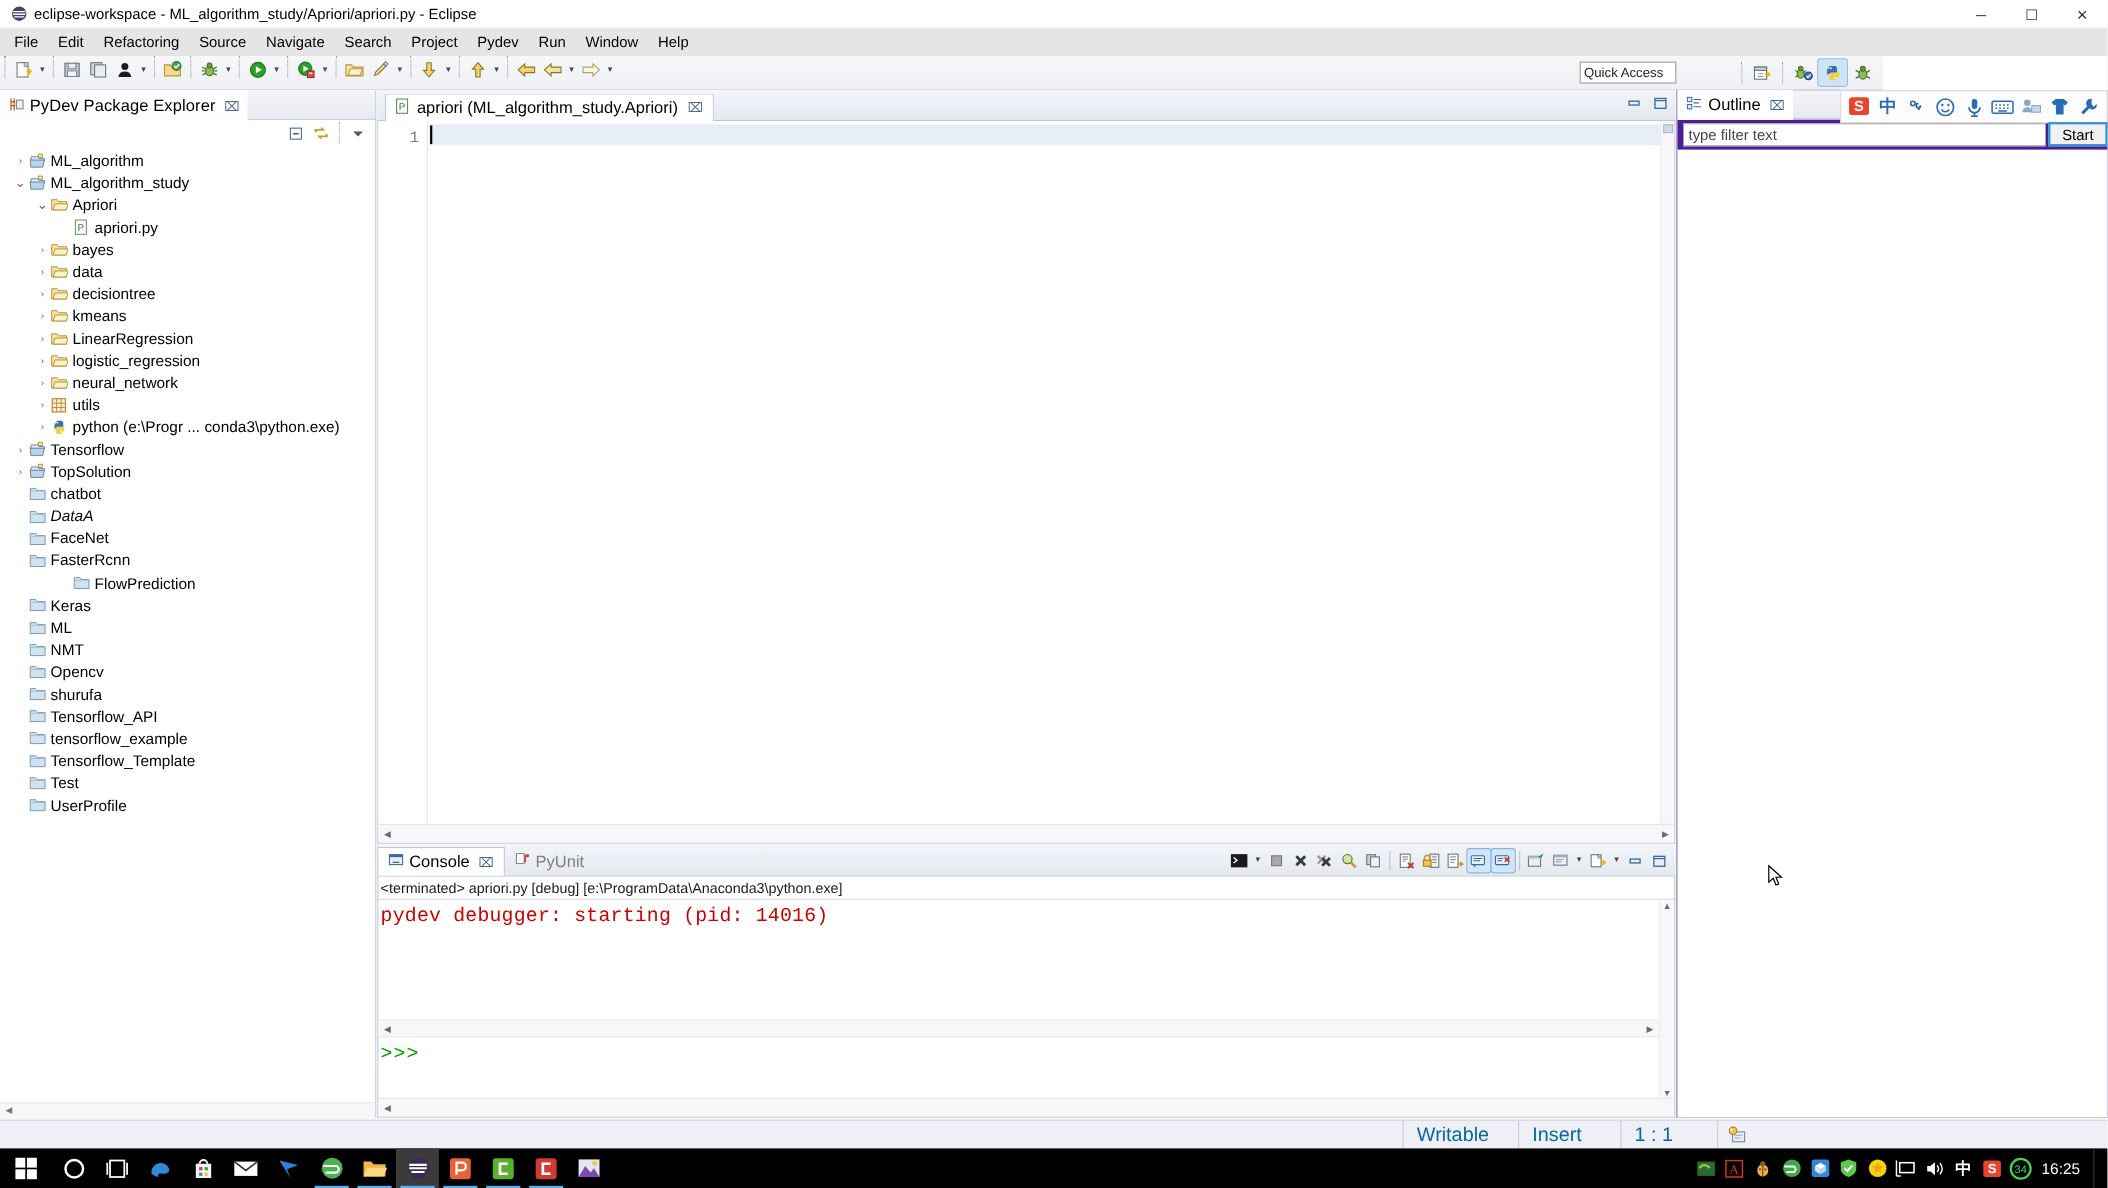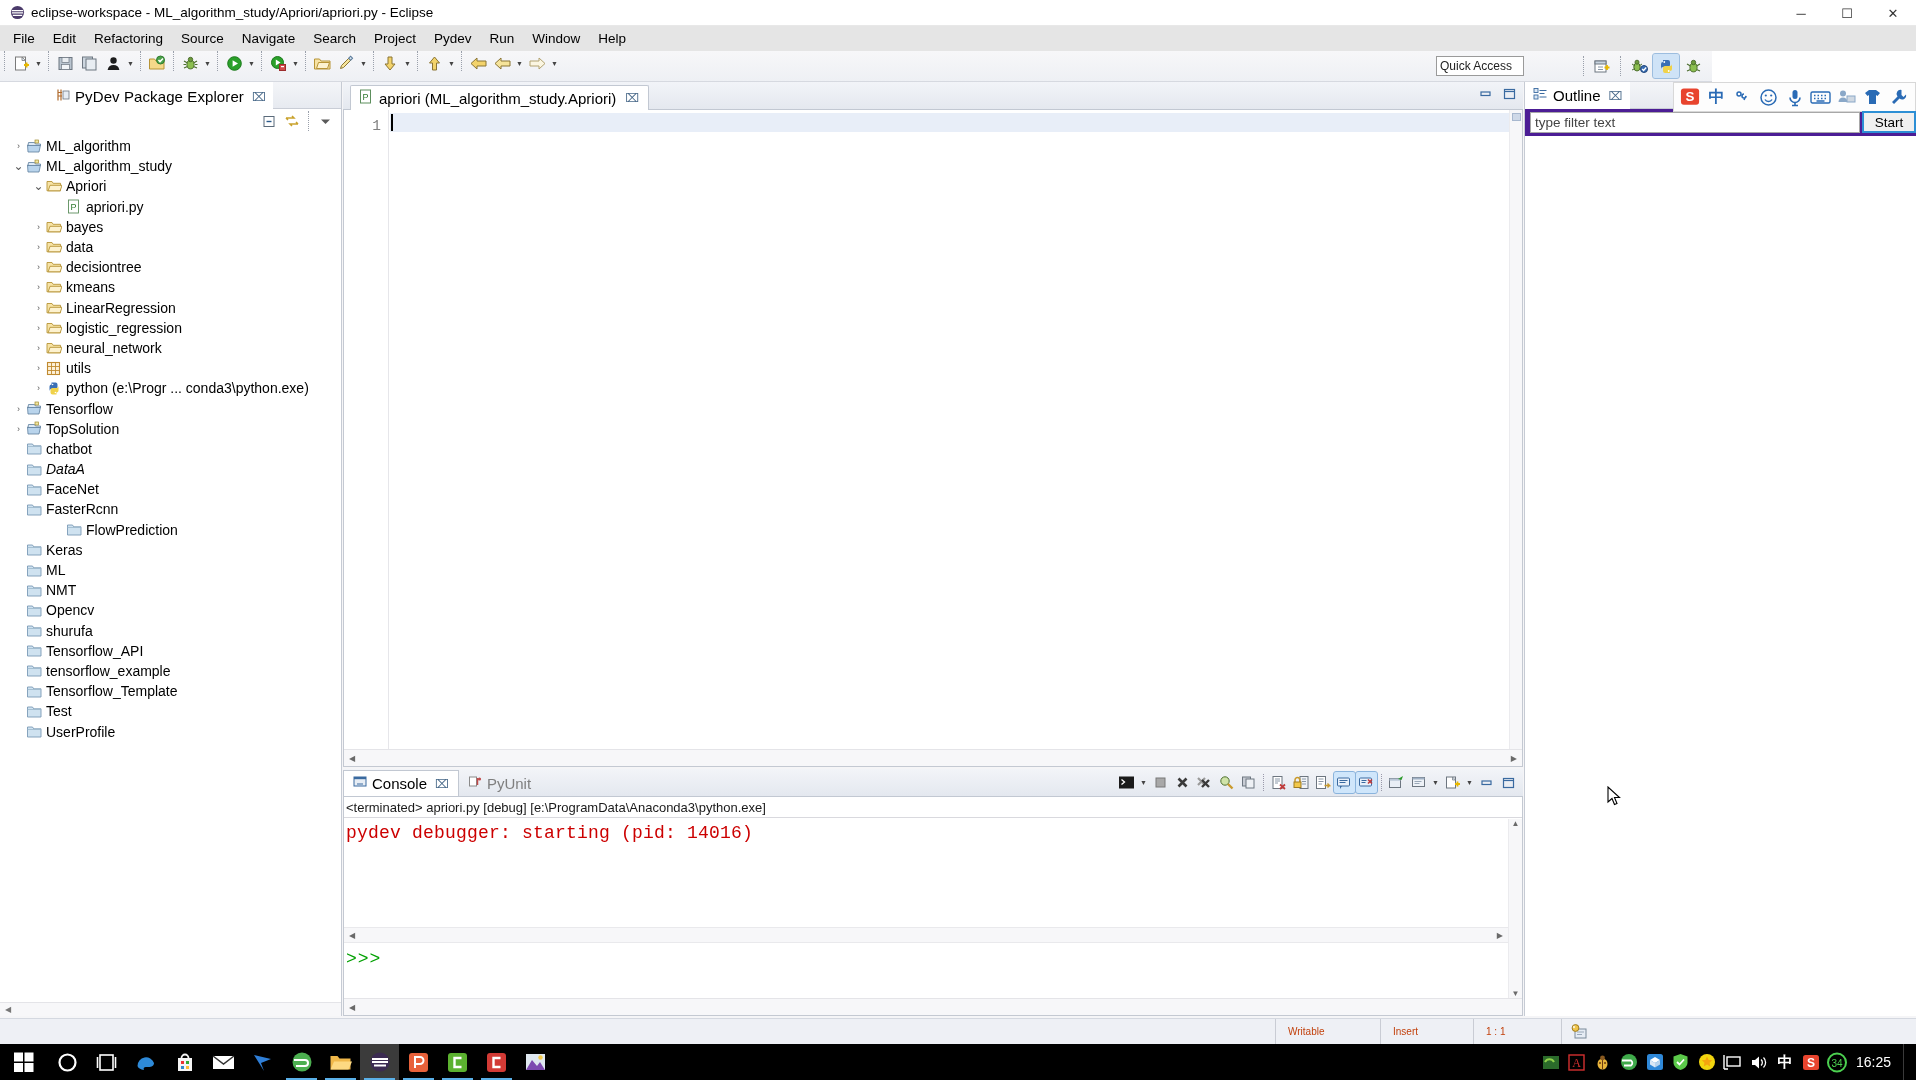--- a/index.html
+++ b/index.html
@@ -95,21 +95,20 @@
   
   .left-panel {
     position: absolute; left: 0; top: 0; width: 342px; height: 934px;
     background: #fff;
     border-right: 1px solid #c6cbd4;
   }
   .view-tabrow {
     height: 27px; position: relative;
     background: linear-gradient(to bottom,#f4f5f8,#e7eaf0);
     border-bottom: 1px solid #c9cdd6;
-    margin-left: 48px;
   }
   .view-tab {
     position: absolute; left: 0; top: 0; height: 27px;
     display: flex; align-items: center; gap: 5px;
     padding: 0 7px 0 8px;
     background: #ffffff;
     border-top: 2px solid #ffffff;
     font-size: 15px; color: #000;
   }
   .view-tab .vt-label { font-size: 15px; letter-spacing: .1px; }
@@ -304,21 +303,21 @@
   .cursor-arrow { position: absolute; left: 1606px; top: 756px; }
 
   
   .statusbar {
     position: absolute; left: 0; bottom: 36px; width: 1916px; height: 26px;
     background: #eef0f5; border-top: 1px solid #d4d8e0;
     display: flex; align-items: center;
   }
   .sb-cell {
     height: 26px; display: flex; align-items: center; padding: 0 12px;
-    font-size: 10px; color: #c2410c;
+    font-size: 18px; color: #0369a1;
     border-left: 1px solid #c9ccd4;
   }
   .sb-spacer { flex: 1 1 auto; }
 
   
   .taskbar {
     position: absolute; left: 0; bottom: 0; width: 1916px; height: 36px;
     background: #000000;
     display: flex; align-items: center;
   }

